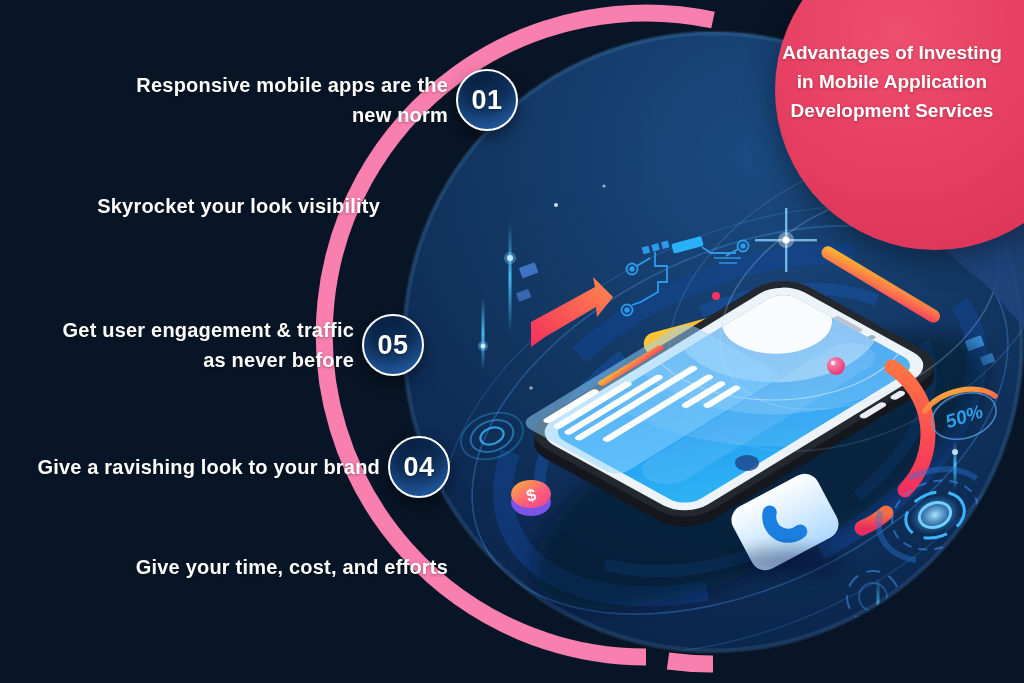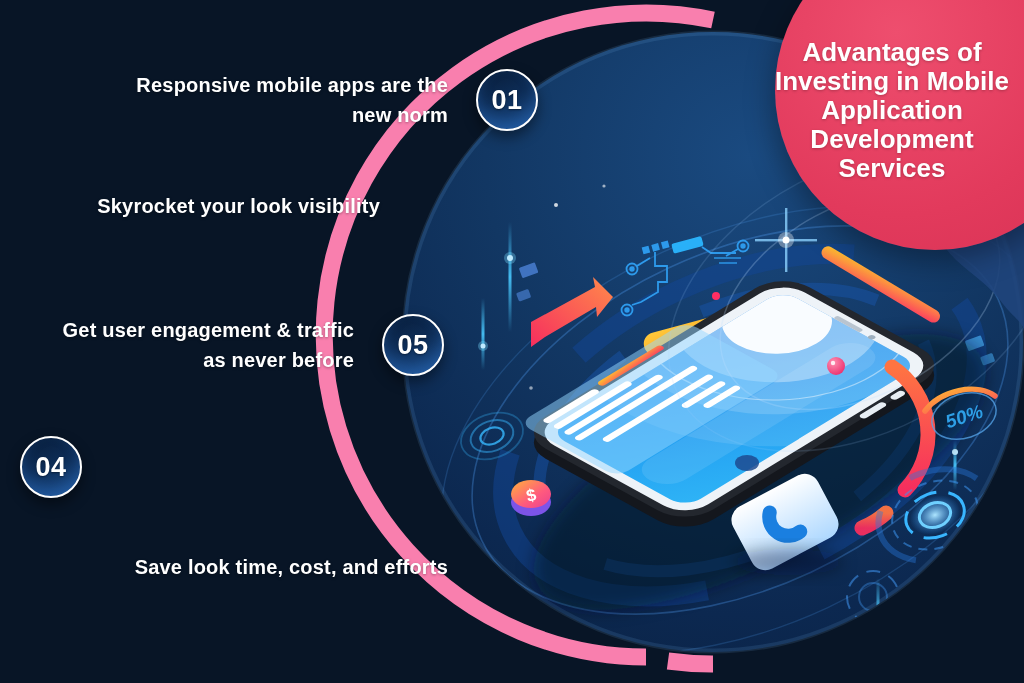--- a/index.html
+++ b/index.html
@@ -2,42 +2,42 @@
 <html><head>
 <meta charset="utf-8">
 <style>
   html,body{margin:0;padding:0;background:#081526;}
   .stage{
     position:relative;width:1024px;height:683px;overflow:hidden;
     background:linear-gradient(155deg,#143а63 0%,#12345c 0%,#0f2c4f 45%,#0a1e38 100%);
     font-family:"Liberation Sans",sans-serif;
   }
   .illustration{position:absolute;inset:0;}
-  .benefit{position:absolute;display:flex;align-items:center;gap:28px;}
+  .benefit{position:absolute;display:flex;align-items:center;gap:8px;}
   .benefit-label{
     color:#ffffff;font-weight:700;font-size:20px;line-height:30px;
     text-align:right;letter-spacing:.2px;text-shadow:0 1px 3px rgba(0,0,0,.35);
   }
   .badge{
     flex:0 0 auto;width:58px;height:58px;border-radius:50%;
     border:2.5px solid #ffffff;
     background:linear-gradient(160deg,#081d3a 0%,#0d2c55 45%,#1c4e8c 100%);
     color:#fff;font-weight:700;font-size:27px;letter-spacing:.5px;
     display:flex;align-items:center;justify-content:center;
     box-shadow:0 6px 14px rgba(0,0,0,.45), inset 0 -8px 14px rgba(50,120,210,.35);
     text-shadow:0 1px 2px rgba(0,0,0,.4);
   }
   .title-bubble{
     position:absolute;left:775px;top:-70px;width:320px;height:320px;border-radius:50%;
     background:radial-gradient(circle at 38% 32%, #ee4e6e 0%, #e23a5c 62%, #d83255 100%);
     box-shadow:0 10px 30px rgba(0,0,0,.35);
   }
   .title-text{
     position:absolute;left:-3px;top:108px;width:240px;
-    color:#fff;font-weight:700;font-size:26px;line-height:29px;text-align:center;
+    color:#fff;font-weight:700;font-size:19px;line-height:29px;text-align:center;
     text-shadow:0 1px 3px rgba(0,0,0,.25);
   }
 </style>
 </head>
 <body>
 
 <div class="stage">
 
   <svg class="illustration" width="1024" height="683" viewBox="0 0 1024 683">
     <defs>
@@ -286,20 +286,21 @@
   <div class="benefit" style="left:60px;top:191px;">
     <div class="benefit-label" style="width:320px;">Skyrocket your look visibility</div>
   </div>
 
   <div class="benefit" style="left:54px;top:314px;">
     <div class="benefit-label" style="width:300px;">Get user engagement &amp; traffic as never before</div>
     <div class="badge">05</div>
   </div>
 
   <div class="benefit" style="left:20px;top:436px;">
+    <div class="benefit-label" style="width:360px;">Give a ravishing look to your brand</div>
     <div class="badge">04</div>
   </div>
 
   <div class="benefit" style="left:108px;top:552px;">
-    <div class="benefit-label" style="width:340px;">Save look time, cost, and efforts</div>
+    <div class="benefit-label" style="width:340px;">Give your time, cost, and efforts</div>
   </div>
 
 </div>
 
 </body></html>

